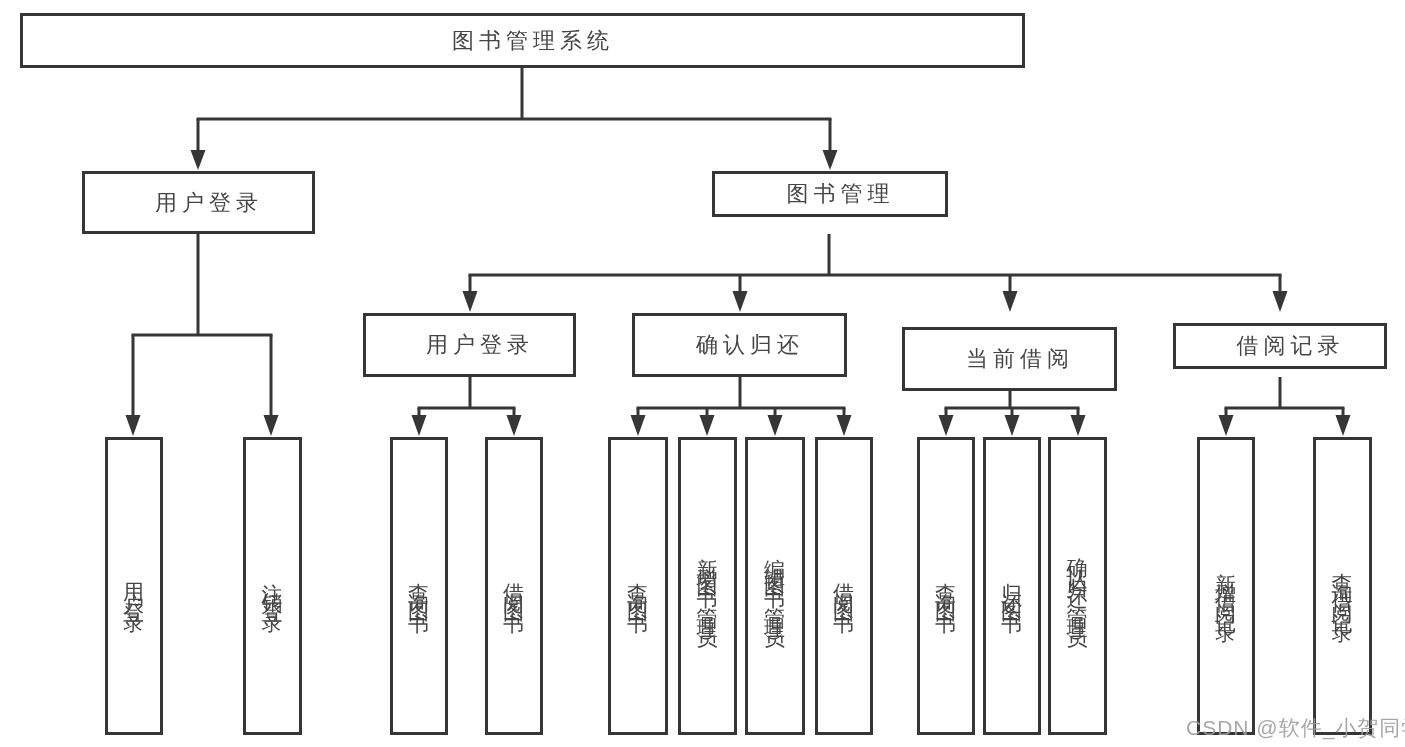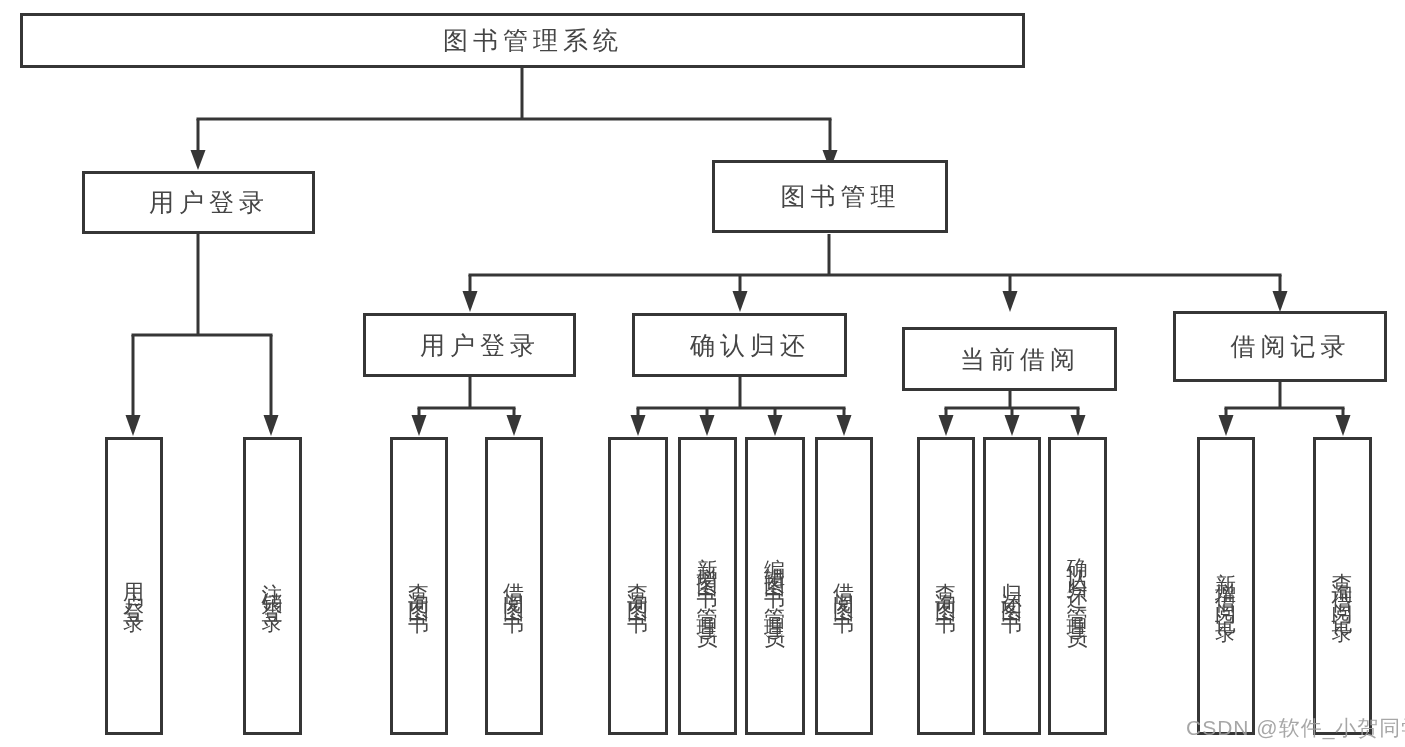--- a/index.html
+++ b/index.html
@@ -15,21 +15,21 @@
     position:absolute;
     box-sizing:border-box;
     background:#ffffff;
     border:3px solid #363636;
     color:#454545;
     display:flex;
     align-items:center;
     justify-content:center;
     z-index:2;
   }
-  .hbox{font-size:25px;letter-spacing:5px;text-indent:5px;white-space:nowrap;padding-left:16px;}
+  .hbox{font-size:22px;letter-spacing:5px;text-indent:5px;white-space:nowrap;padding-left:16px;}
   .vbox span{
     writing-mode:vertical-rl;
     text-orientation:mixed;
     font-size:21px;
     letter-spacing:10px;
     line-height:1;
     white-space:nowrap;
   }
   .watermark{
     position:absolute;
@@ -116,26 +116,26 @@
       <polygon points="1070.5,415 1085.5,415 1078,436"></polygon>
 
       <polygon points="1218.5,415 1233.5,415 1226,436"></polygon>
       <polygon points="1335.5,415 1350.5,415 1343,436"></polygon>
     </g>
   </svg>
 
   <div class="box hbox" style="left:20px;top:13px;width:1005px;height:55px">图书管理系统</div>
 
   <div class="box hbox" style="left:82px;top:171px;width:233px;height:63px">用户登录</div>
-  <div class="box hbox" style="left:712px;top:160px;width:236px;height:73px">图书管理</div>
+  <div class="box hbox" style="left:712px;top:171px;width:236px;height:46px">图书管理</div>
 
   <div class="box hbox" style="left:363px;top:313px;width:213px;height:64px">用户登录</div>
   <div class="box hbox" style="left:632px;top:313px;width:215px;height:64px">确认归还</div>
   <div class="box hbox" style="left:902px;top:327px;width:215px;height:64px">当前借阅</div>
-  <div class="box hbox" style="left:1173px;top:311px;width:214px;height:71px">借阅记录</div>
+  <div class="box hbox" style="left:1173px;top:323px;width:214px;height:46px">借阅记录</div>
 
   <div class="box vbox" style="left:105px;top:437px;width:58px;height:298px">
     <span>用户登录</span>
     </div>
   <div class="box vbox" style="left:243px;top:437px;width:59px;height:298px">
     <span>注销登录</span>
     </div>
 
   <div class="box vbox" style="left:390px;top:437px;width:58px;height:298px">
     <span>查询图书</span>

